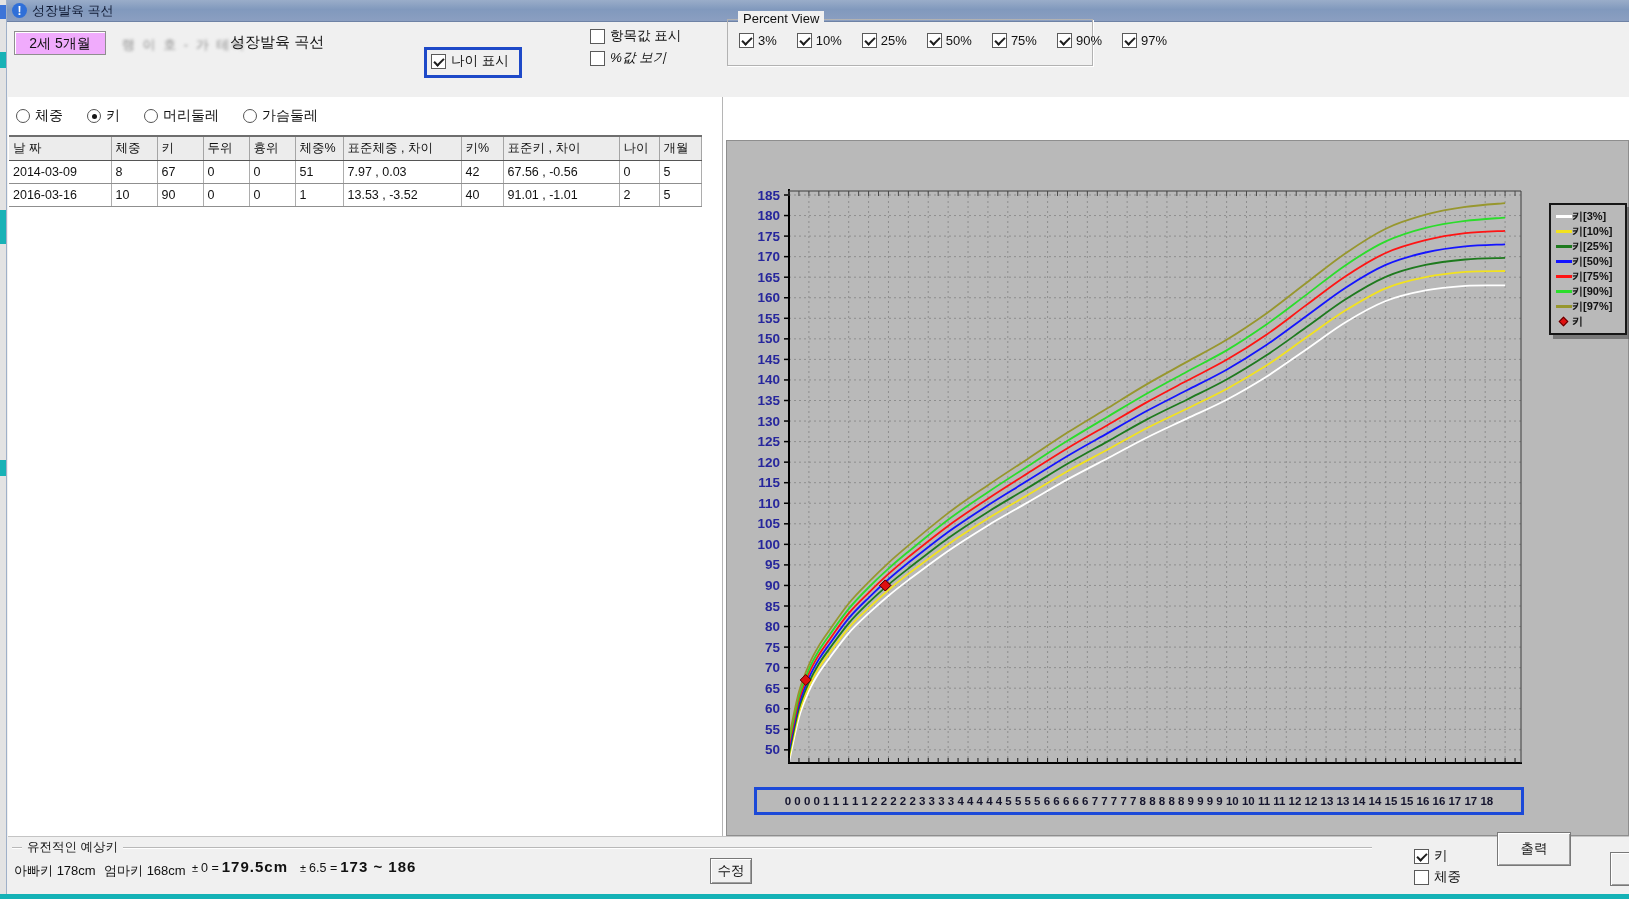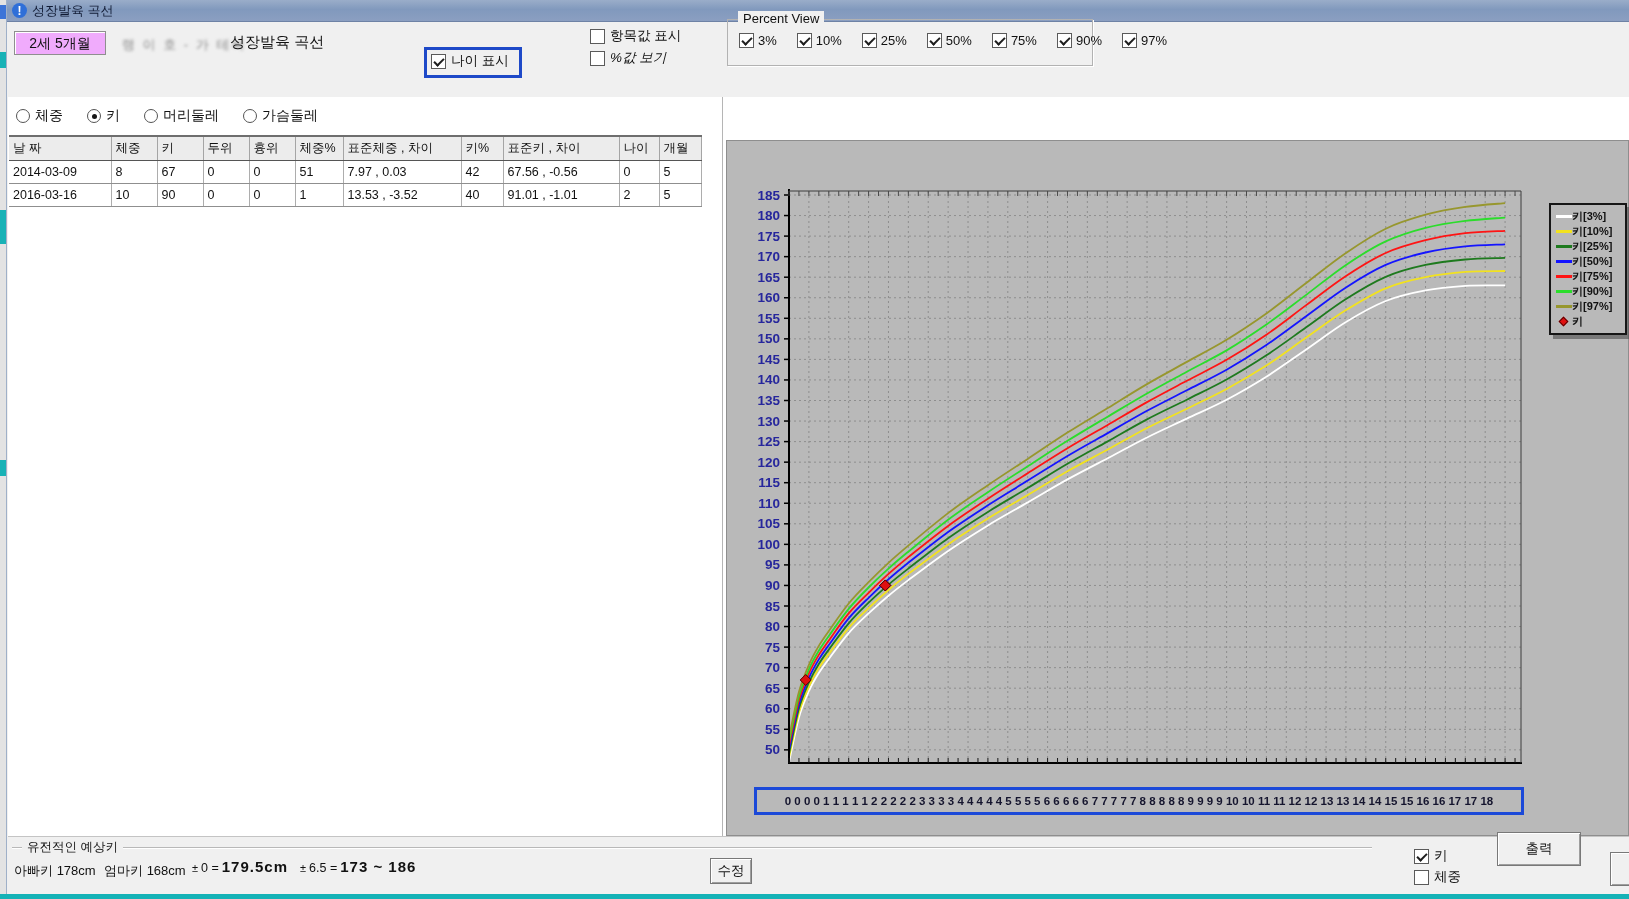--- a/index.html
+++ b/index.html
@@ -94,21 +94,21 @@
   #fs-label{left:22px;top:839px;background:#f0f0f0;padding:0 5px;font-size:12.5px;}
   .ftext{font-size:13px;top:862px;white-space:nowrap;}
   #dad{left:14px;} #mom{left:104px;}
   .calc{top:858px;display:flex;align-items:baseline;gap:3px;white-space:nowrap;}
   #calc1{left:192px;} #calc2{left:300px;}
   .pm{font-size:11px;} .cpre{font-size:12.5px;} .cval{font-size:15px;font-weight:bold;letter-spacing:1px;}
   .btn{background:#f0f0f0;border:1px solid #787878;box-shadow:inset 1px 1px 0 #fff,inset -1px -1px 0 #9e9e9e;
     font-size:13.5px;display:flex;align-items:center;justify-content:center;cursor:default;}
   #btn-edit{left:710px;top:858px;width:42px;height:26px;}
   #footer-cbs{left:1414px;top:847px;display:flex;flex-direction:column;gap:3px;}
-  #btn-print{left:1497px;top:832px;width:84px;height:34px;}
+  #btn-print{left:1497px;top:832px;width:74px;height:34px;}
   #btn-close{left:1610px;top:852px;width:62px;height:34px;}
   #tealbar{left:0;top:894px;width:1629px;height:5px;background:#14b2b6;}
 </style>
 </head>
 <body>
 
 <div class="screen">
 
   <div class="abs" id="edge">
     <span class="e-blue"></span>

